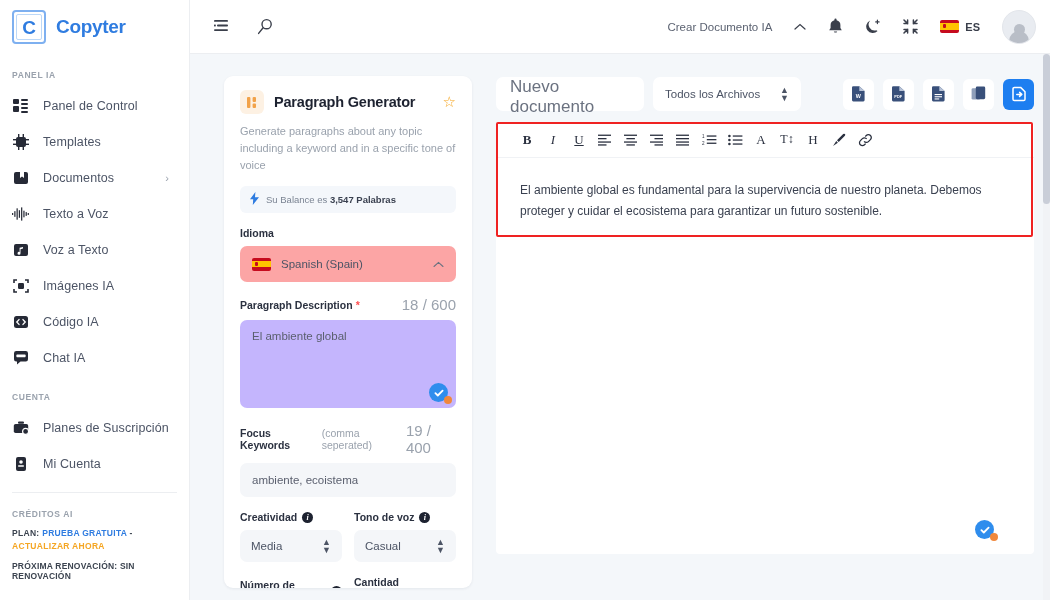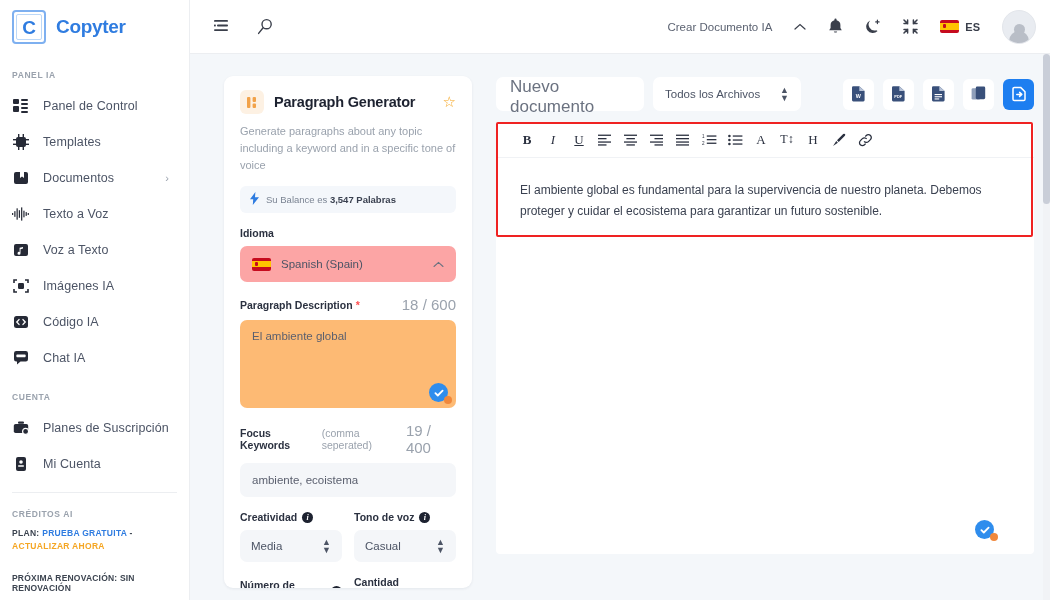--- a/index.html
+++ b/index.html
@@ -39,21 +39,21 @@
   }
   .sb-ico { width: 17px; height: 17px; flex-shrink: 0; color: #262a36; display:flex; align-items:center; justify-content:center;}
   .sb-label { font-size: 12.5px; color: #4c5465; letter-spacing: 0.1px; }
   .sb-caret { position: absolute; right: 20px; color: #9aa2ad; font-size: 11px; }
   .sb-divider { height: 1px; background: #eceef1; margin: 10px 12px 0 12px; }
 
   .credits { padding: 0 12px; }
   .plan-line { font-size: 8.5px; font-weight: bold; letter-spacing: 0.3px; color: #3c4椒; color:#3c4450; margin-top: 2px; line-height: 1.5; }
   .plan-val { color: #2f7ce0; }
   .plan-upd { color: #f5a623; }
-  .renew-line { font-size: 8.5px; font-weight: bold; letter-spacing: 0.2px; color: #3c4450; margin-top: 20px; }
+  .renew-line { font-size: 8.5px; font-weight: bold; letter-spacing: 0.2px; color: #3c4450; margin-top: 8px; }
 
   
   .main { flex: 1; height: 600px; display: flex; flex-direction: column; background: #f4f7fa; }
   .topbar {
     height: 54px; background: #fff; border-bottom: 1px solid #eceef1;
     display: flex; align-items: center; padding: 0 14px 0 24px; flex-shrink: 0;
   }
   .tb-left { display: flex; align-items: center; gap: 26px; }
   .tb-icon { color: #3a3f4b; cursor: pointer; display: flex; align-items: center; }
   .tb-right { margin-left: auto; display: flex; align-items: center; gap: 22px; }
@@ -109,21 +109,21 @@
     font-size: 8px; display: inline-flex; align-items: center; justify-content: center;
     margin-left: 5px; font-style: italic; font-family: "Liberation Serif", serif; flex-shrink:0;
   }
   .select-box {
     background: #fca5a5; border-radius: 7px; height: 36px; margin-top: 7px;
     display: flex; align-items: center; padding: 0 12px; gap: 10px; cursor: pointer;
   }
   .select-val { font-size: 11.5px; color: #4c5465; }
   .sel-caret { margin-left: auto; color: #6b7280; font-size: 10px; }
   .textarea-box {
-    background: #fdba74; border-radius: 7px; height: 88px; margin-top: 7px;
+    background: #c4b5fd; border-radius: 7px; height: 88px; margin-top: 7px;
     padding: 10px 12px; position: relative;
   }
   .ta-text { font-size: 11.5px; color: #5a5f6e; }
   .kw-box { background: #f4f6f9; border-radius: 7px; height: 34px; margin-top: 7px; display: flex; align-items: center; padding: 0 12px; text-align: right; }
   .kw-text { font-size: 11.5px; color: #5a5f6e; }
   .two-col { display: flex; gap: 12px; }
   .col { flex: 1; min-width: 0; }
   .mini-select {
     background: #f4f6f9; border-radius: 7px; height: 32px; margin-top: 7px;
     display: flex; align-items: center; padding: 0 11px; cursor: pointer;

